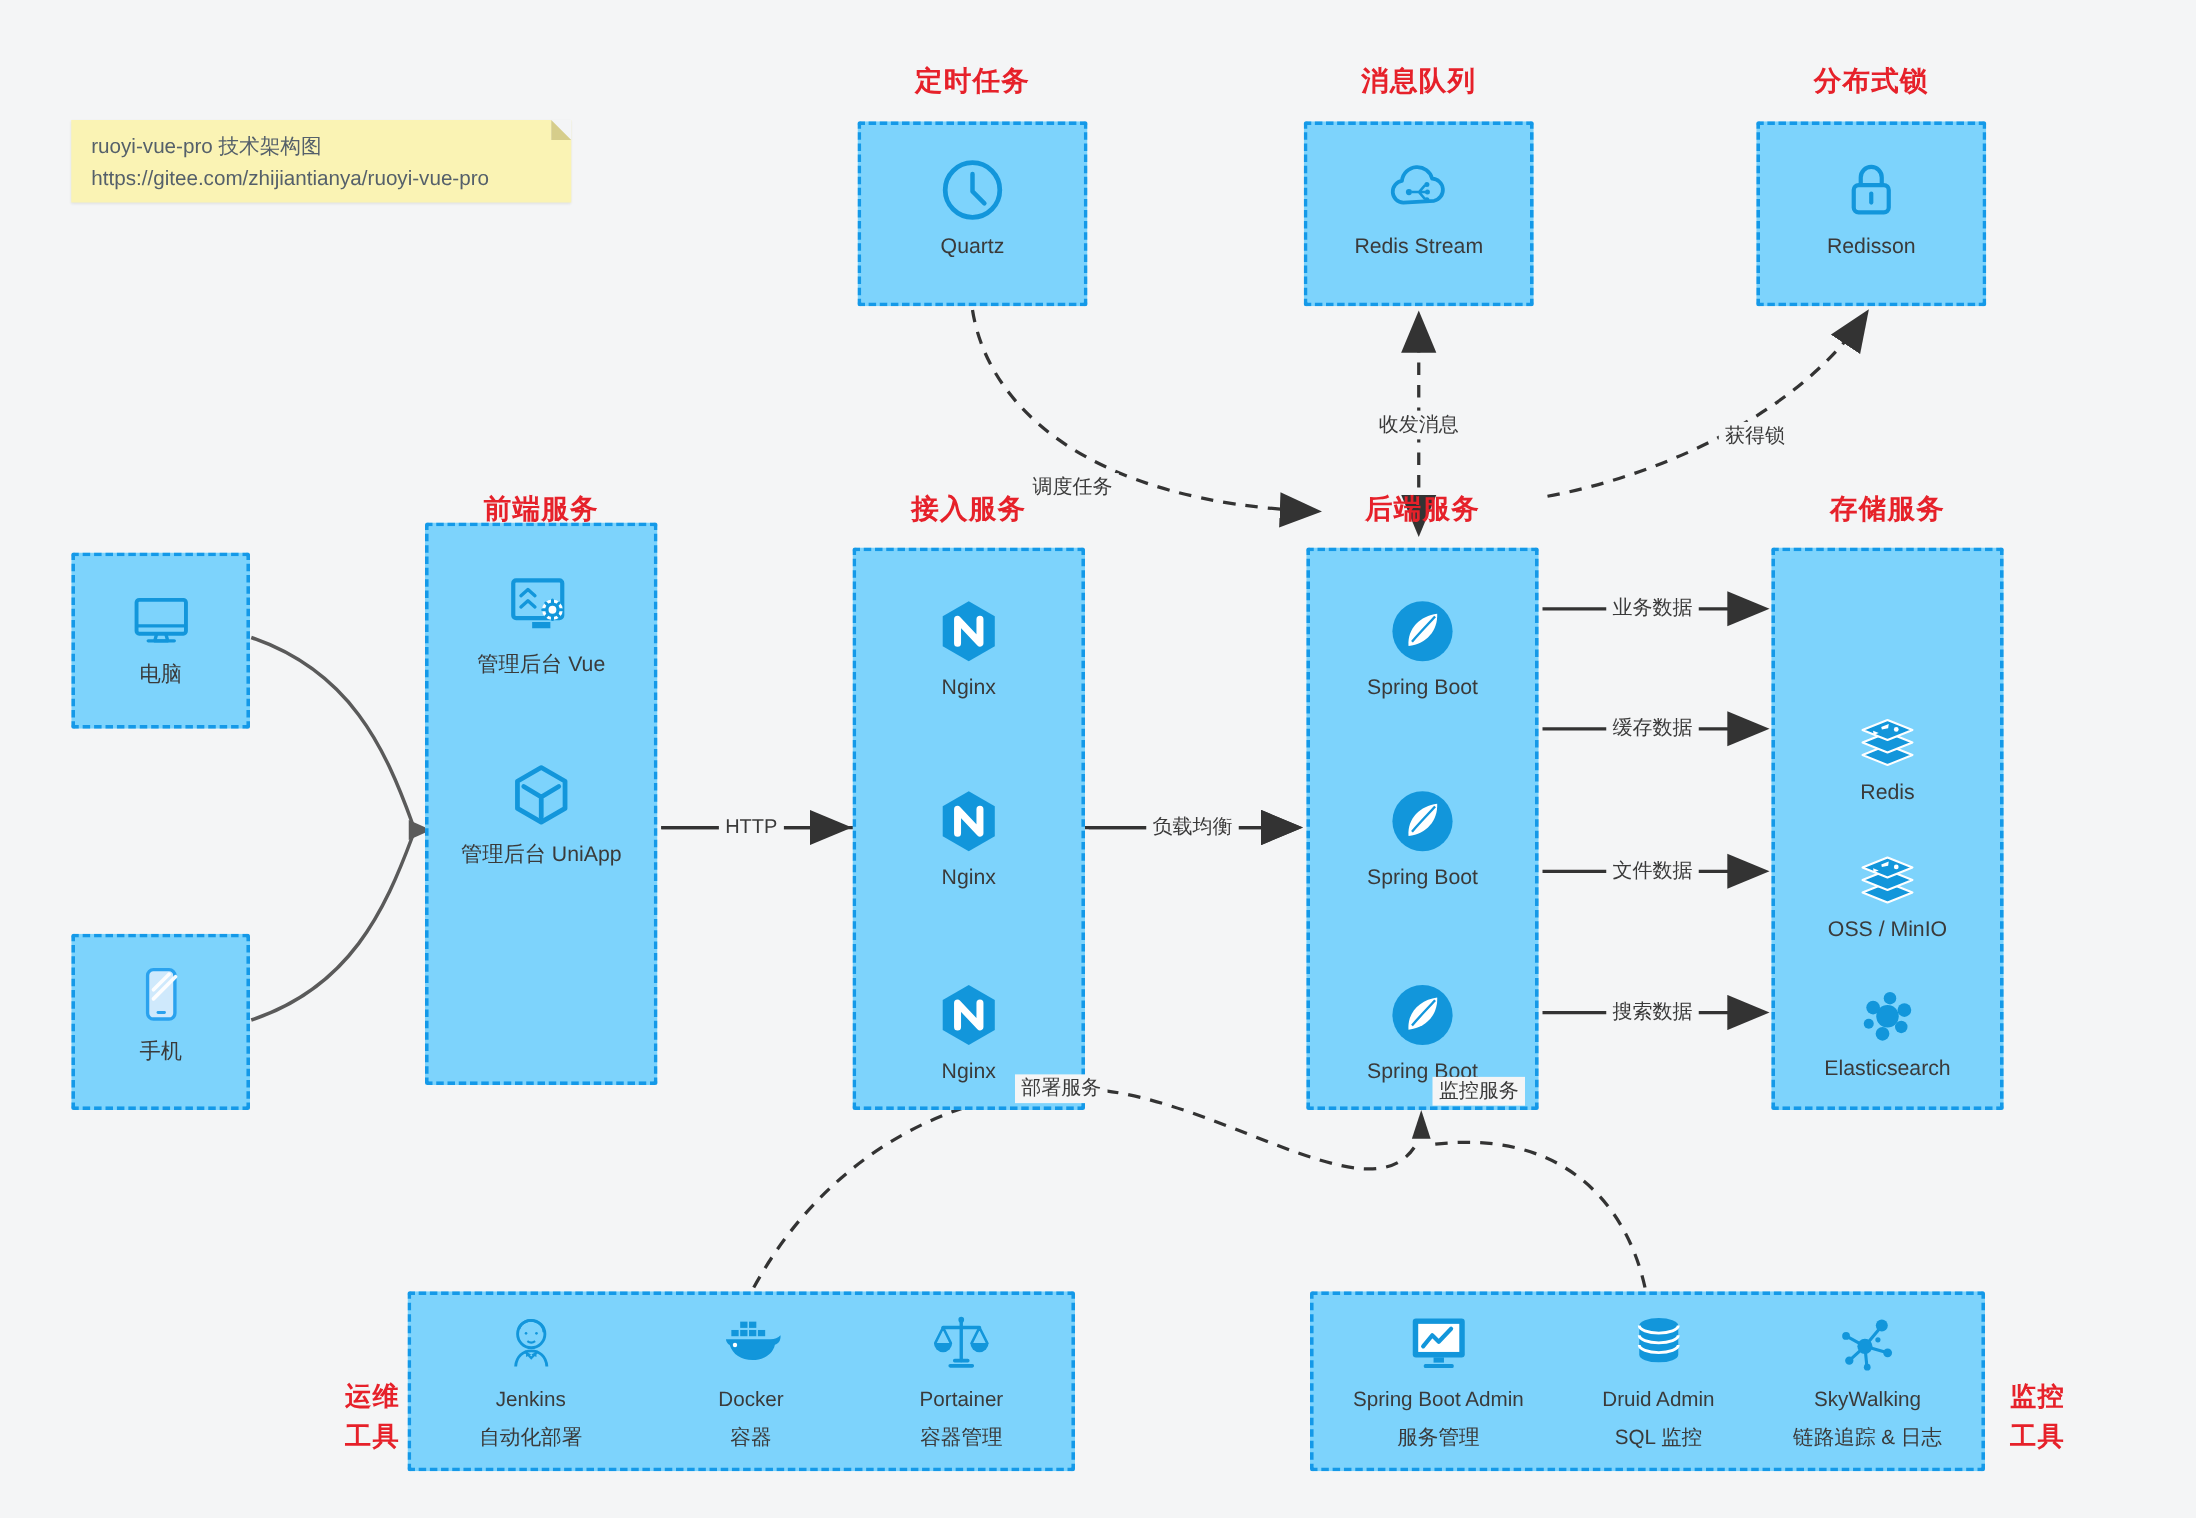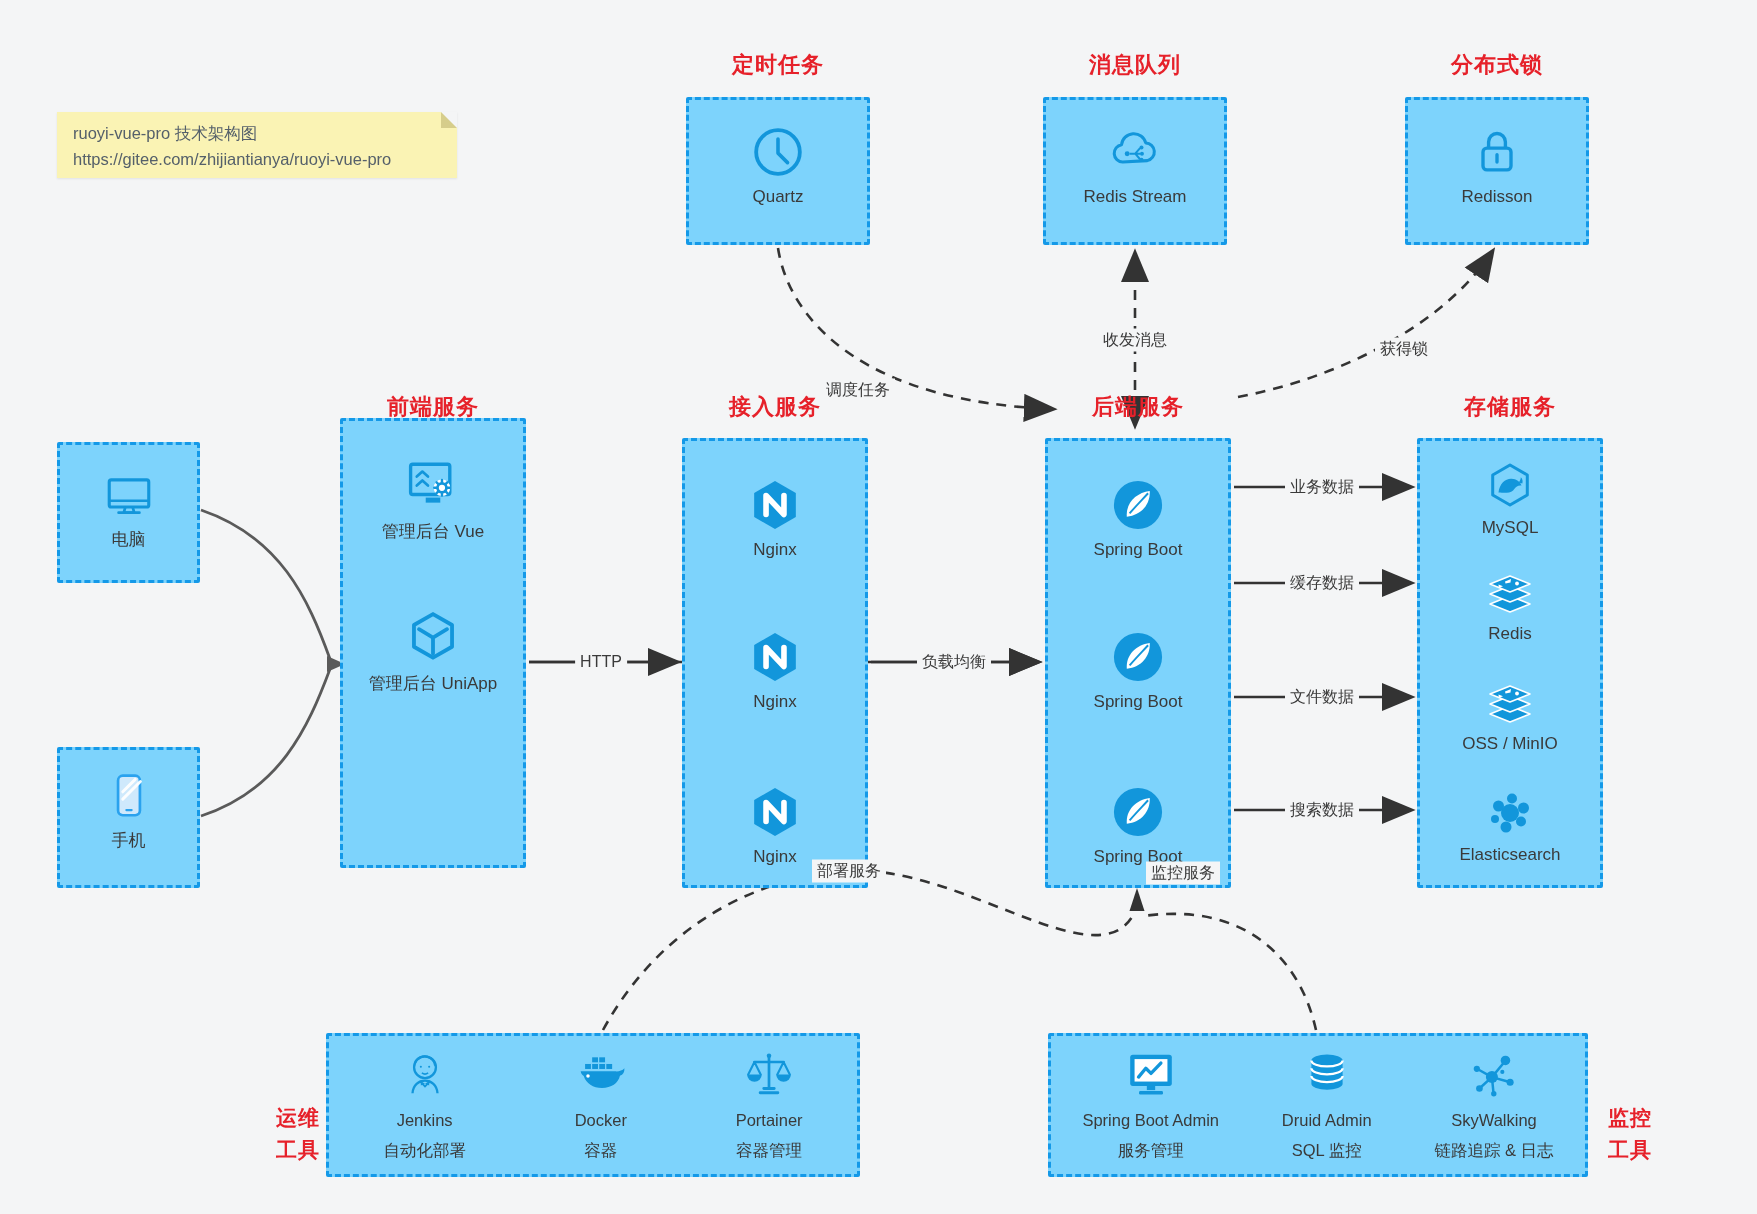--- a/index.html
+++ b/index.html
@@ -4,21 +4,21 @@
 <style>
   html,body{margin:0;padding:0;}
   body{
     width:1757px;height:1214px;background:#f4f5f6;overflow:hidden;position:relative;
     font-family:"Liberation Sans","DejaVu Sans",sans-serif;color:#3a3a3a;
   }
   .stage{position:absolute;inset:0;}
   svg.edges{position:absolute;left:0;top:0;z-index:1;}
   .note{
     position:absolute;left:57px;top:96px;width:400px;height:66px;background:#faf3b4;
-    z-index:2;box-shadow:0 1px 2px rgba(0,0,0,.08);margin-top:16px;
+    z-index:2;box-shadow:0 1px 2px rgba(0,0,0,.08);
   }
   .note .fold{
     position:absolute;top:0;right:0;width:0;height:0;
     border-top:16px solid #f4f5f6;border-left:16px solid #d6cd8b;
   }
   .note-line{padding:0 16px;font-size:16.5px;line-height:1.6;color:#55606a;white-space:nowrap;}
   .note-line:first-child{padding-top:8px;}
   .g-title{
     position:absolute;z-index:3;color:#e6212a;font-weight:bold;font-size:22px;
     text-align:center;letter-spacing:1px;white-space:nowrap;
@@ -249,30 +249,20 @@
             <circle cx="25" cy="25" r="21.5" fill="#1296db"></circle>
             <path d="M35.5 12.5 C23.5 14 14 23 15 35.5 C28 34 36 24.5 35.5 12.5 Z" fill="#ffffff"></path>
             <path d="M17.5 32.5 C23 26 28.5 20.5 34 14.5" stroke="#1296db" stroke-width="1.7" fill="none"></path>
           </svg>
       </span>
       <span class="nl">Spring Boot</span>
     </div>
   </div>
 
   <div class="box" style="left:1417px;top:438px;width:186px;height:450px">
-    <div class="node small" style="top:20px">
-      <span class="ic">
-        <svg viewBox="0 0 50 50">
-            <path d="M25 4 L42.3 14 V34 L25 44 L7.7 34 V14 Z" fill="none" stroke="#1296db" stroke-width="3" stroke-linejoin="round"></path>
-            <path d="M13.5 31.5 C14.5 22.5 20.5 17.5 26.5 17.8 C31.5 18 35 20.5 36.5 24.5 C33.5 24 31 25.2 29.5 27.8 C27.8 30.8 24.5 32 21 31.8 C18.2 31.7 15.5 31.6 13.5 31.5 Z" fill="#1296db"></path>
-            <path d="M33.5 21.5 C35 20 35.8 18.3 35.8 16.2 C37.6 17.8 38 20.2 37.3 22.6 Z" fill="#1296db"></path>
-          </svg>
-      </span>
-      <span class="nl">MySQL</span>
-    </div>
     <div class="node small" style="top:126px">
       <span class="ic">
         <svg viewBox="0 0 50 50">
             <g stroke="#fefefe" stroke-width="1.6" stroke-linejoin="round">
               <path d="M25 29 L45 37 L25 45 L5 37 Z" fill="#1296db"></path>
               <path d="M25 19 L45 27 L25 35 L5 27 Z" fill="#1296db"></path>
               <path d="M25 9 L45 17 L25 25 L5 17 Z" fill="#1296db"></path>
             </g>
             <path d="M20 14.5 l6 -2.4 -0.5 3.4 -5 1 z" fill="#ffffff"></path>
             <circle cx="32" cy="16.5" r="1.9" fill="#ffffff"></circle>

